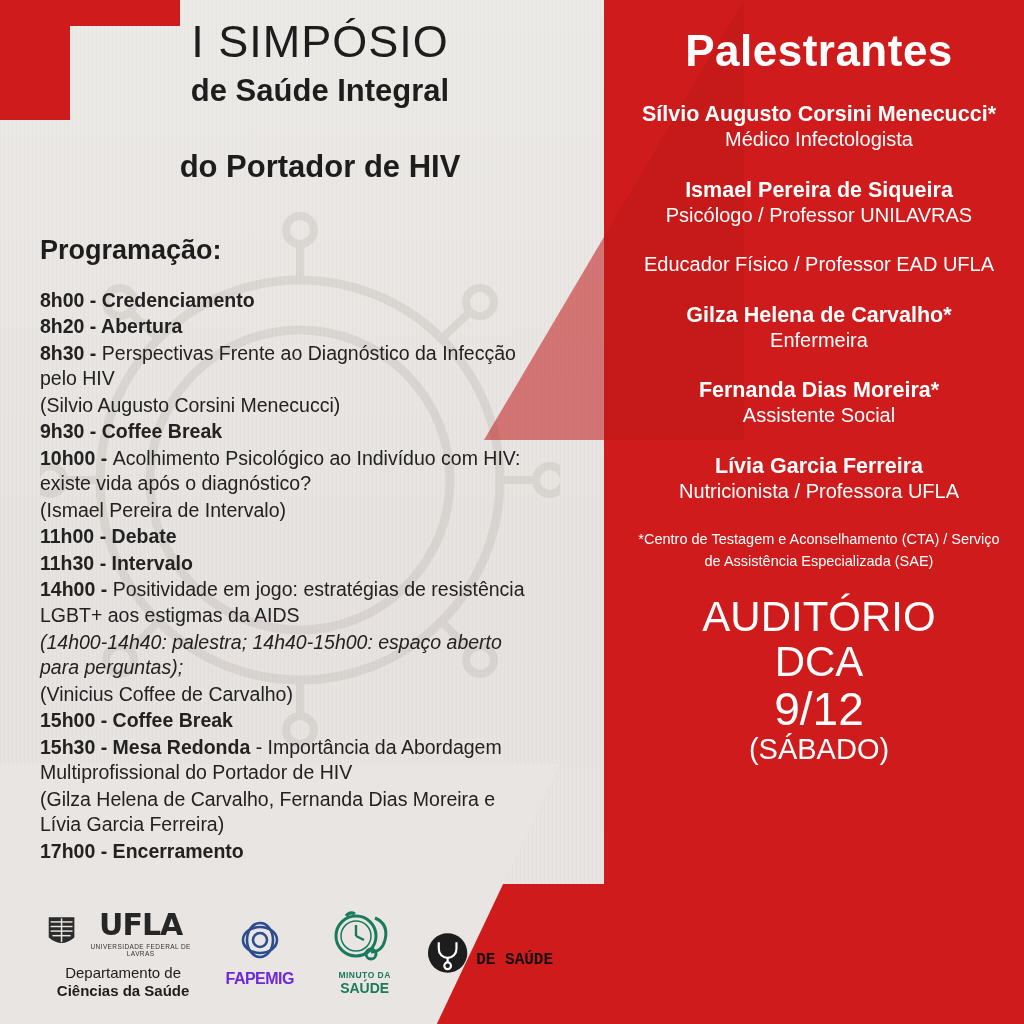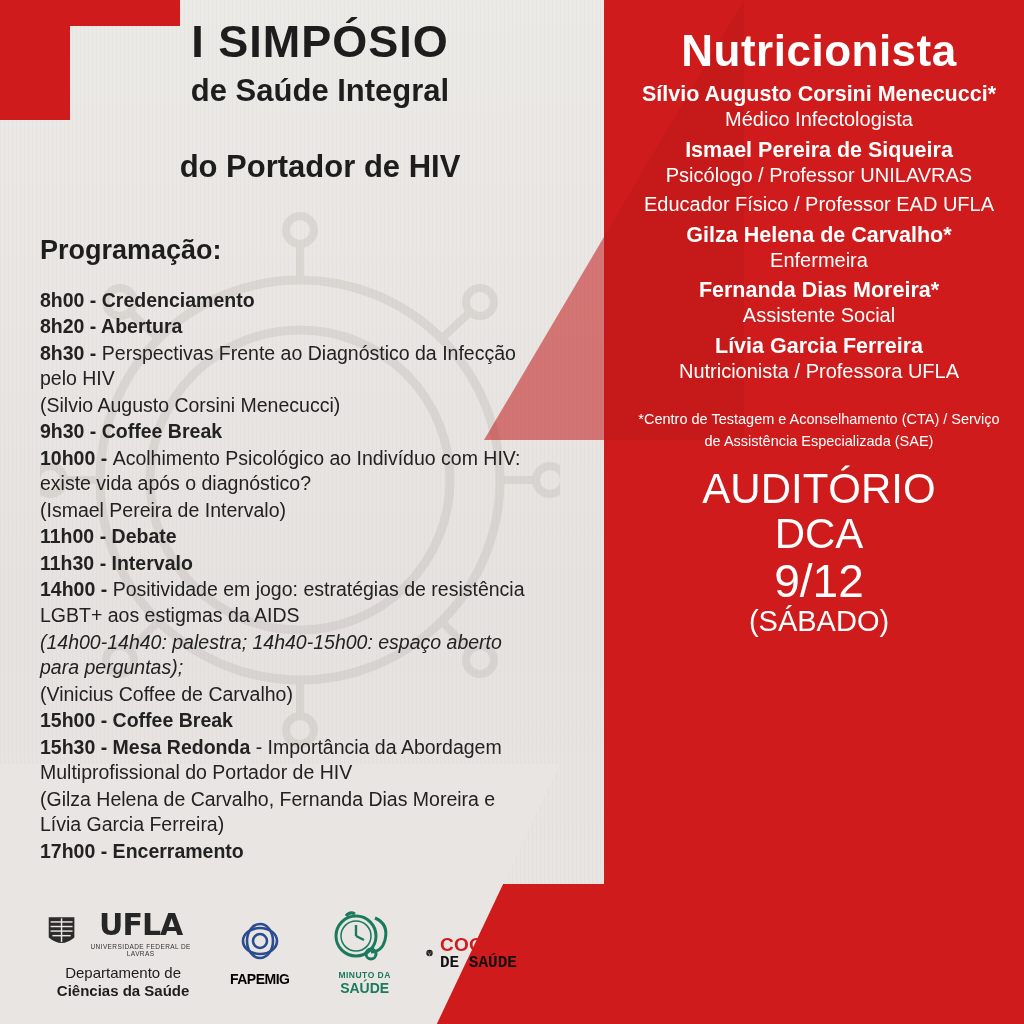--- a/index.html
+++ b/index.html
@@ -71,21 +71,21 @@
   }
 
   
   .left-col {
     position: absolute; left: 0; top: 0;
     width: 600px; height: 1024px;
     padding: 18px 30px 0 40px;
   }
   .title-block { text-align: center; padding-left: 30px; }
   .title-1 {
-    font-size: 45px; font-weight: bold; letter-spacing: 1px;
+    font-size: 45px; font-weight: normal; letter-spacing: 1px;
     color: #1d1d1d; line-height: 1.05;
   }
   .title-2 {
     font-size: 31px; font-weight: bold; color: #1d1d1d;
     line-height: 1.28; margin-top: 6px;
   }
   .title-3 {
     font-size: 31px; font-weight: bold; color: #1d1d1d;
     line-height: 1.28;
     margin-top: 36px;
@@ -118,50 +118,50 @@
   .ufla-mark { display: flex; align-items: center; justify-content: center; gap: 4px; }
   .ufla-word {
     font-size: 30px; font-weight: bold; color: #262626;
     letter-spacing: -1px; font-family: "DejaVu Sans", sans-serif;
   }
   .ufla-sub { font-size: 6.5px; letter-spacing: 0.4px; color: #333; margin-top: 1px; }
   .dept { font-size: 15px; color: #1d1d1d; line-height: 1.2; margin-top: 7px; }
   .dept b { font-weight: bold; }
 
   .logo-fapemig { width: 96px; text-align: center; }
-  .fapemig-word { font-size: 14px; font-weight: bold; color: #000000; letter-spacing: -0.5px; }
+  .fapemig-word { font-size: 16px; font-weight: bold; color: #6d28d9; letter-spacing: -0.5px; }
   .logo-minuto { width: 100px; text-align: center; }
   .minuto-word1 { font-size: 8.5px; font-weight: bold; color: #1a7a5e; letter-spacing: 0.5px;}
   .minuto-word2 { font-size: 14px; font-weight: bold; color: #1a7a5e; }
   .logo-coord { width: 190px; display: flex; align-items: center; gap: 7px; }
   .coord-text { line-height: 1.05; }
-  .coord-1 { font-size: 19px; font-weight: bold; color: #cf1b1b; letter-spacing: 0.3px; }
+  .coord-1 { font-size: 15px; font-weight: bold; color: #cf1b1b; letter-spacing: 0.3px; }
   .coord-2 { font-size: 16px; font-weight: bold; color: #111; font-family: Liberation Mono, monospace; }
 
   
   .right-col {
     position: absolute; right: 0; top: 0;
     width: 410px; height: 1024px;
     color: #fff;
     text-align: center;
     padding: 18px 22px 0 22px;
   }
   .speakers-title {
     font-size: 44px; font-weight: bold; letter-spacing: 0.5px;
     margin-top: 8px;
   }
-  .speaker { margin-top: 5px; line-height: 1.22; }
+  .speaker { margin-top: 25px; line-height: 1.22; }
   .sp-name { font-size: 21.5px; font-weight: bold; }
   .sp-role { font-size: 20px; font-weight: normal; }
   .footnote {
     margin-top: 26px;
     font-size: 14.5px; line-height: 1.5;
   }
   .venue {
-    margin-top: 13px;
+    margin-top: 21px;
     font-size: 42px; line-height: 1.08;
     font-weight: normal;
     font-family: "Liberation Sans", sans-serif;
   }
   .venue .date { font-size: 46px; }
   .venue .day { font-size: 29px; }
 </style>
 </head>
 <body>
 
@@ -293,21 +293,21 @@
         <div class="coord-text">
           <div class="coord-1">COORDENADORIA</div>
           <div class="coord-2">DE SAÚDE</div>
         </div>
       </div>
 
     </div>
   </div>
 
   <div class="right-col">
-    <div class="speakers-title">Nutricionista</div>
+    <div class="speakers-title">Palestrantes</div>
 
     <div class="speaker">
       <div class="sp-name">Sílvio Augusto Corsini Menecucci*</div>
       <div class="sp-role">Médico Infectologista</div>
     </div>
     <div class="speaker">
       <div class="sp-name">Ismael Pereira de Siqueira</div>
       <div class="sp-role">Psicólogo / Professor UNILAVRAS</div>
     </div>
     <div class="speaker">

